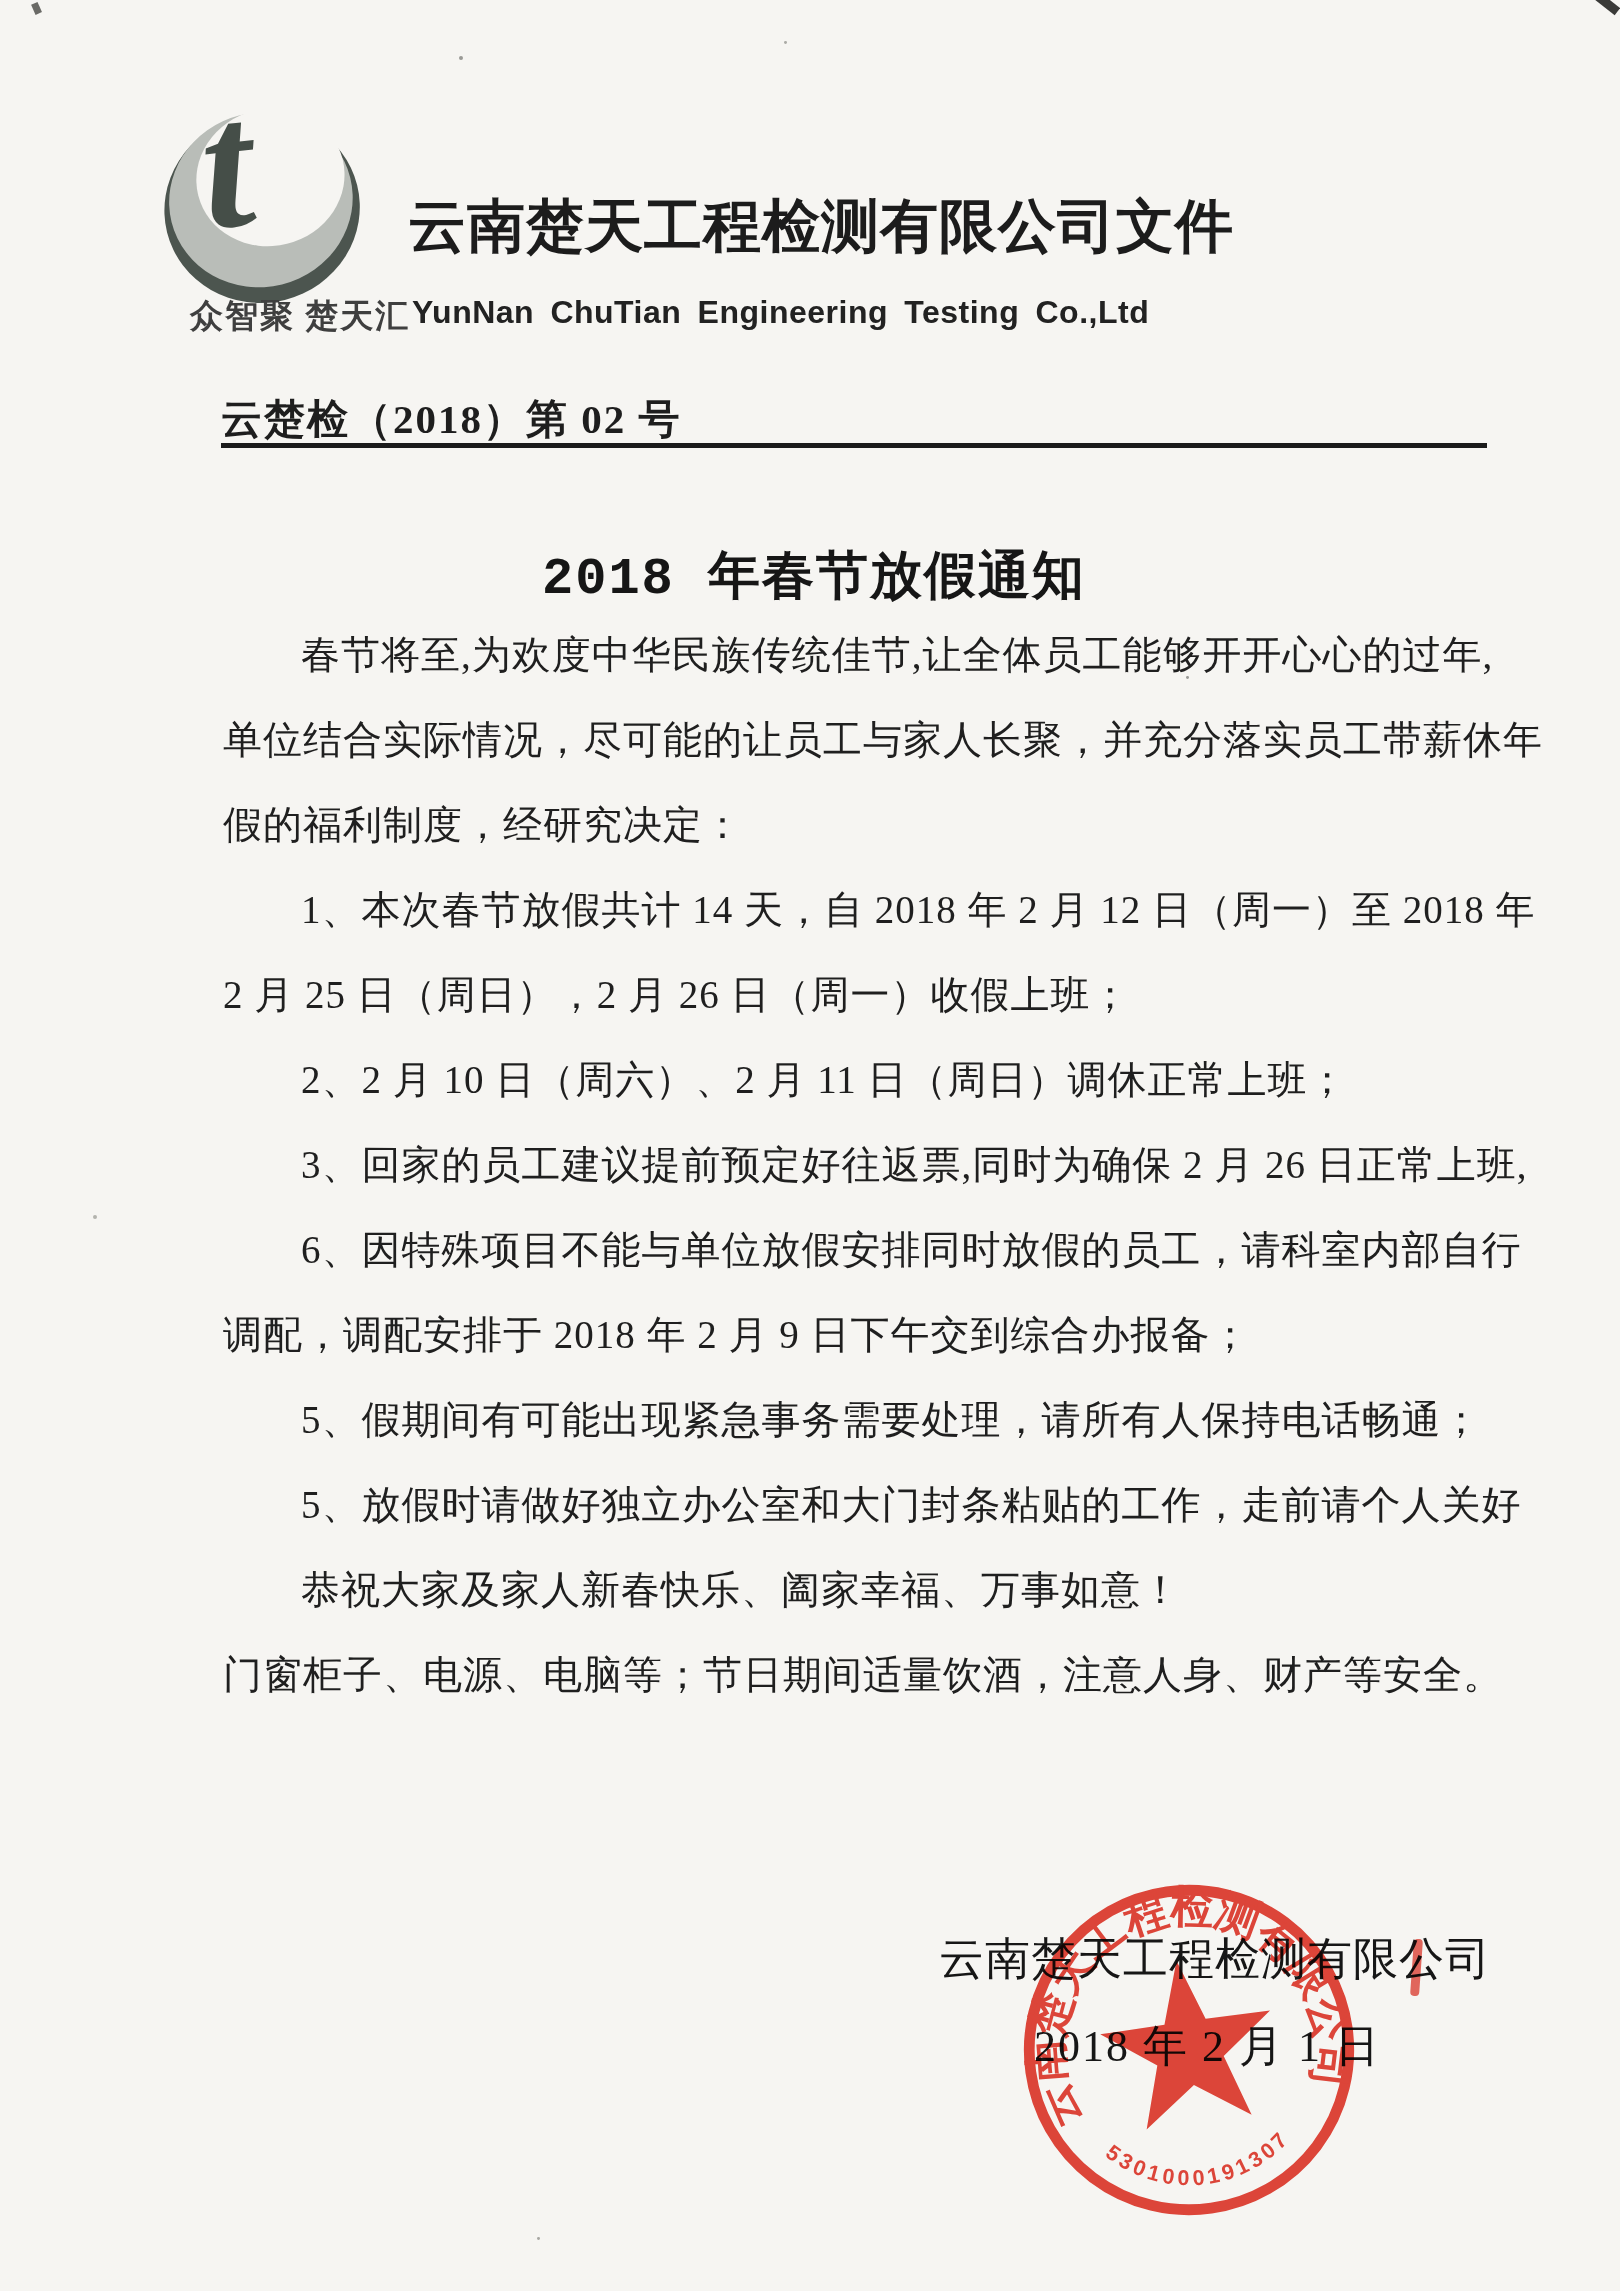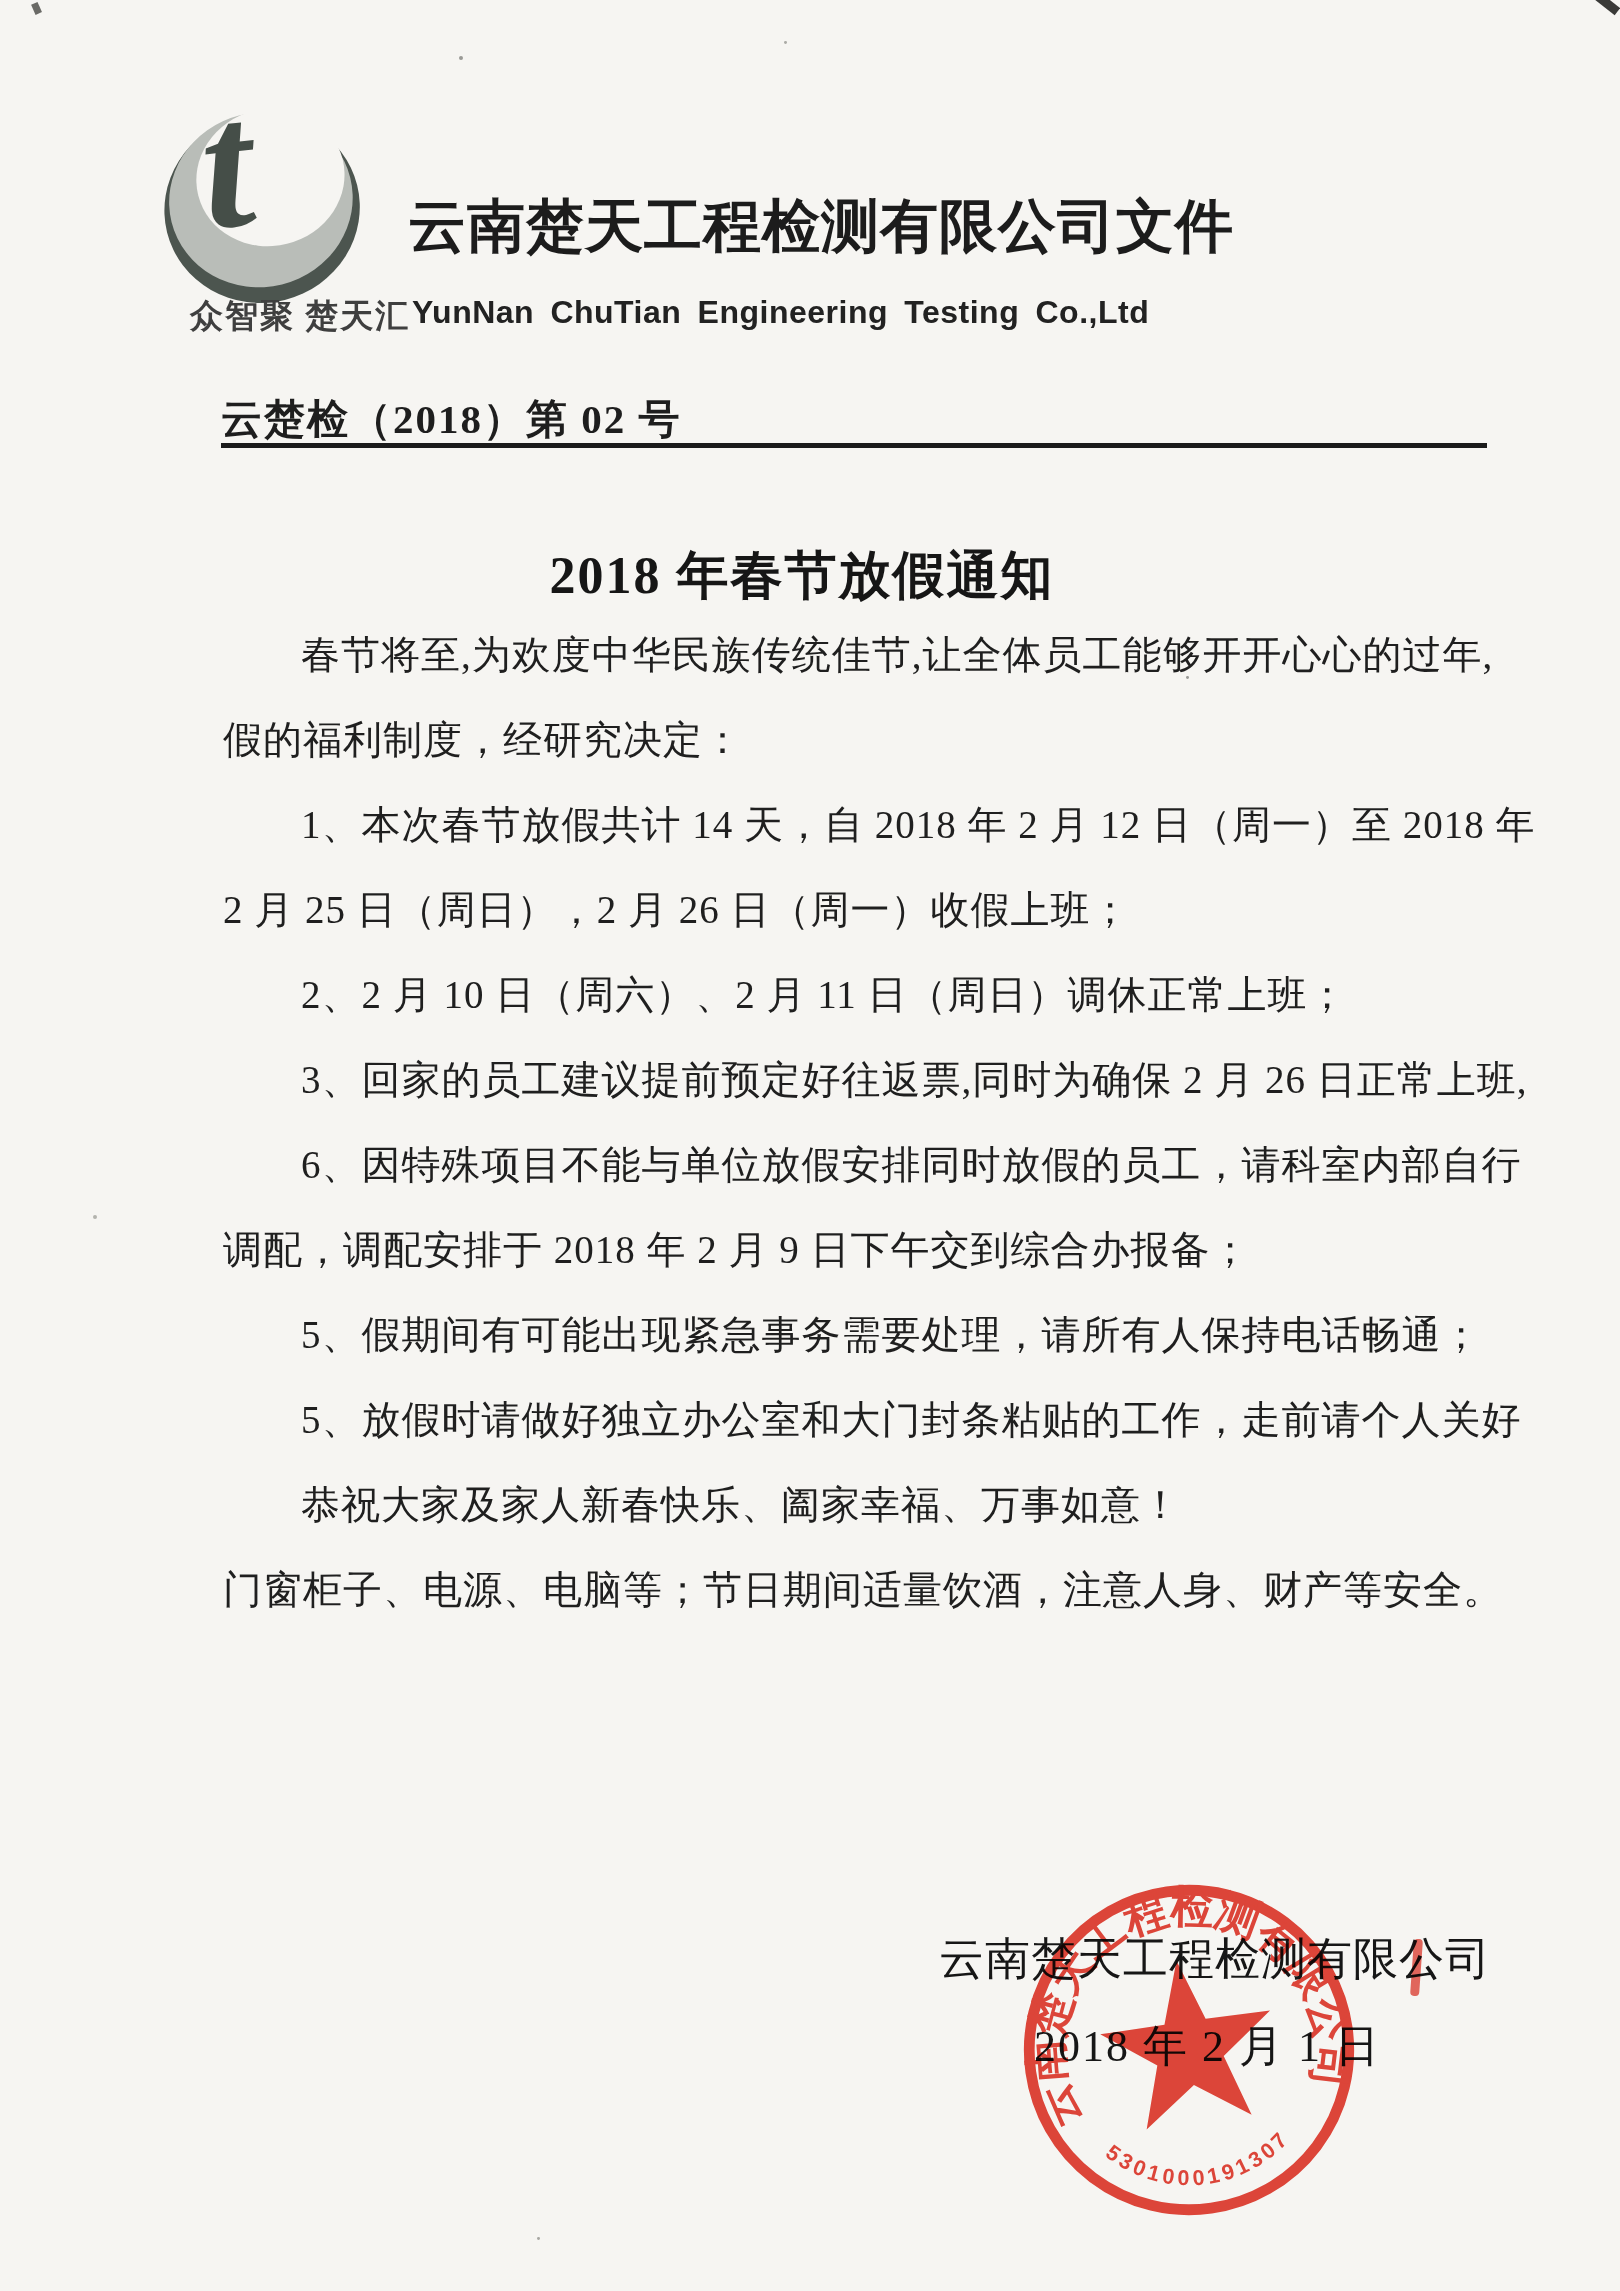--- a/index.html
+++ b/index.html
@@ -34,23 +34,24 @@
     position:absolute; left:221px; top:392px; width:1266px;
     font-size:41px; font-weight:bold;
     color:#1e1e1e; letter-spacing:2px;
   }
   .divider {
     position:absolute; left:221px; top:443px;
     width:1266px; height:4.9px; background:#1b1b1b;
   }
   
   .notice-title {
-    position:absolute; left:0; top:541px; width:1604px;
+    position:absolute; left:12px; top:541px; width:1604px;
     text-align:center; font-size:52px; font-weight:bold; color:#161616;
     letter-spacing:2px;
+    font-family:Liberation Mono, monospace;
   }
   .notice-body {
     position:absolute; left:223px; top:612px; width:1259px;
     font-size:39px; line-height:85px; color:#1f1f1f;
   }
   .notice-line { white-space:nowrap; letter-spacing:1px; }
   .notice-line.indent { padding-left:78px; }
   
   .sig-company {
     position:absolute; left:939px; top:1929px; width:539px;
@@ -114,20 +115,21 @@
   <div class="company-title-cn">云南楚天工程检测有限公司文件</div>
   <div class="company-title-en">YunNan ChuTian Engineering Testing Co.,Ltd</div>
 
   <div class="doc-number">云楚检（2018）第 02 号</div>
   <div class="divider"></div>
 
   <div class="notice-title">2018 年春节放假通知</div>
 
   <div class="notice-body">
     <div class="notice-line indent">春节将至,为欢度中华民族传统佳节,让全体员工能够开开心心的过年,</div>
+    <div class="notice-line">单位结合实际情况，尽可能的让员工与家人长聚，并充分落实员工带薪休年</div>
     <div class="notice-line">假的福利制度，经研究决定：</div>
     <div class="notice-line indent">1、本次春节放假共计 14 天，自 2018 年 2 月 12 日（周一）至 2018 年</div>
     <div class="notice-line">2 月 25 日（周日），2 月 26 日（周一）收假上班；</div>
     <div class="notice-line indent">2、2 月 10 日（周六）、2 月 11 日（周日）调休正常上班；</div>
     <div class="notice-line indent">3、回家的员工建议提前预定好往返票,同时为确保 2 月 26 日正常上班,</div>
     <div class="notice-line indent">6、因特殊项目不能与单位放假安排同时放假的员工，请科室内部自行</div>
     <div class="notice-line">调配，调配安排于 2018 年 2 月 9 日下午交到综合办报备；</div>
     <div class="notice-line indent">5、假期间有可能出现紧急事务需要处理，请所有人保持电话畅通；</div>
     <div class="notice-line indent">5、放假时请做好独立办公室和大门封条粘贴的工作，走前请个人关好</div>
     <div class="notice-line indent">恭祝大家及家人新春快乐、阖家幸福、万事如意！</div>

